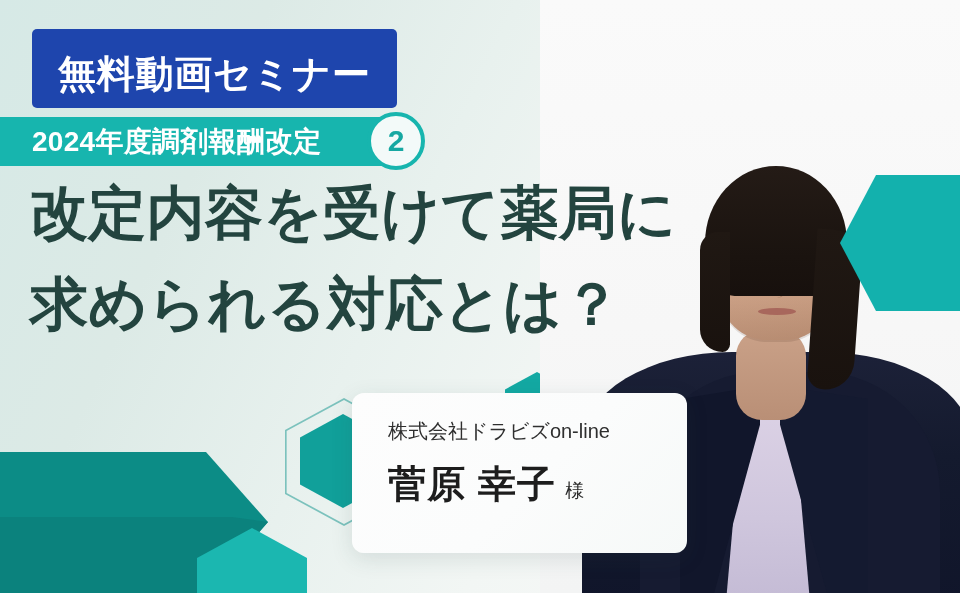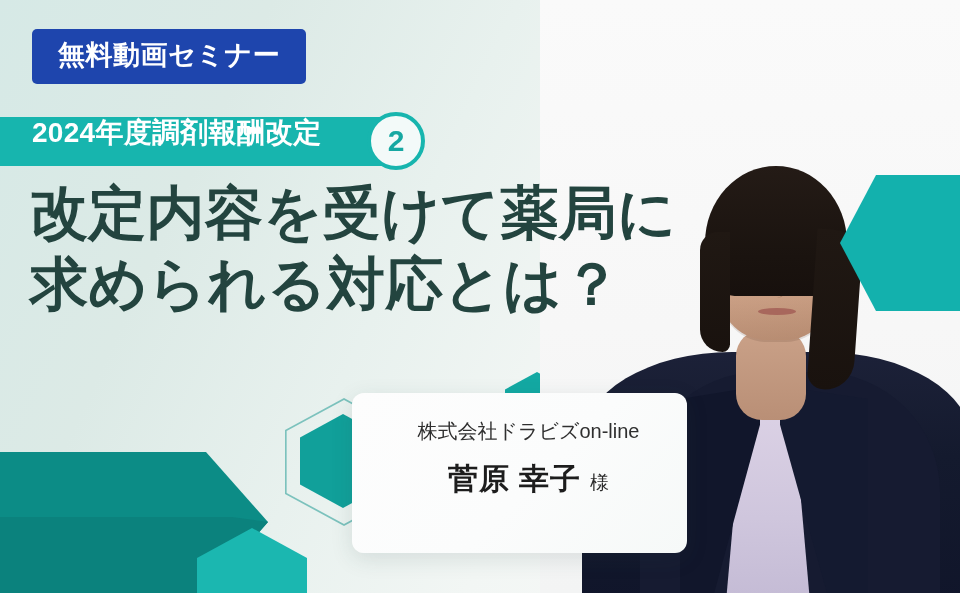--- a/index.html
+++ b/index.html
@@ -144,67 +144,66 @@
     position:absolute;left:505px;top:372px;width:64px;height:70px;
     background:#13a9a3;
     clip-path:polygon(50% 0,100% 25%,100% 75%,50% 100%,0 75%,0 25%);
     z-index:3;
   }
 
   
   .badge-blue{
     position:absolute;left:32px;top:29px;
     background:#1e45ad;color:#ffffff;border-radius:5px;
-    padding:13px 26px 15px 26px;
-    font-size:27px;font-weight:700;letter-spacing:.02em;line-height:1;
+    padding:26px 26px 15px 26px;
+    font-size:38px;font-weight:700;letter-spacing:.02em;line-height:1;
     z-index:10;
   }
 
   
   .band-teal{
     position:absolute;left:0;top:117px;width:385px;height:49px;
     background:#17b5ae;z-index:8;
   }
   .band-teal-text{
-    position:absolute;left:32px;top:114px;width:340px;height:38px;
+    position:absolute;left:32px;top:123px;width:340px;height:38px;
     color:#ffffff;font-size:28px;font-weight:700;line-height:38px;
     letter-spacing:.01em;z-index:9;white-space:nowrap;
   }
   .circle-num{
     position:absolute;left:367px;top:112px;width:58px;height:58px;
     border-radius:50%;background:#f3faf9;border:4px solid #17b5ae;
     box-sizing:border-box;z-index:10;
     display:flex;align-items:center;justify-content:center;
     color:#17a8a2;font-size:30px;font-weight:700;line-height:1;
   }
 
   
   .headline{
     position:absolute;left:30px;top:178px;width:720px;
     color:#23443f;font-weight:700;font-size:58px;line-height:1.22;
     letter-spacing:.005em;z-index:9;
   }
-  .headline .l2{display:block;}
+  .headline .l2{display:block;margin-top:20px;}
 
   
   .speaker-card{
     position:absolute;left:352px;top:393px;width:335px;height:160px;
     background:linear-gradient(135deg,#fdfdfd 0%,#fbfcfc 55%,#f6f9f8 100%);
     border-radius:12px;
     box-shadow:0 6px 22px rgba(40,70,70,.13);
     z-index:9;
-    text-align:center;
   }
   .speaker-inner{position:absolute;left:36px;top:22px;right:18px;}
   .sp-line{
     color:#2f2f2f;font-size:20px;line-height:1.62;white-space:nowrap;
   }
   .sp-name-row{margin-top:12px;white-space:nowrap;}
   .sp-name{
-    color:#1d1d1d;font-size:30px;font-weight:700;letter-spacing:.03em;
+    color:#1d1d1d;font-size:38px;font-weight:700;letter-spacing:.03em;
   }
   .sp-honorific{
     color:#2b2b2b;font-size:19px;font-weight:400;margin-left:9px;
   }
 </style>
 </head>
 <body>
 
 <div id="banner">
 

